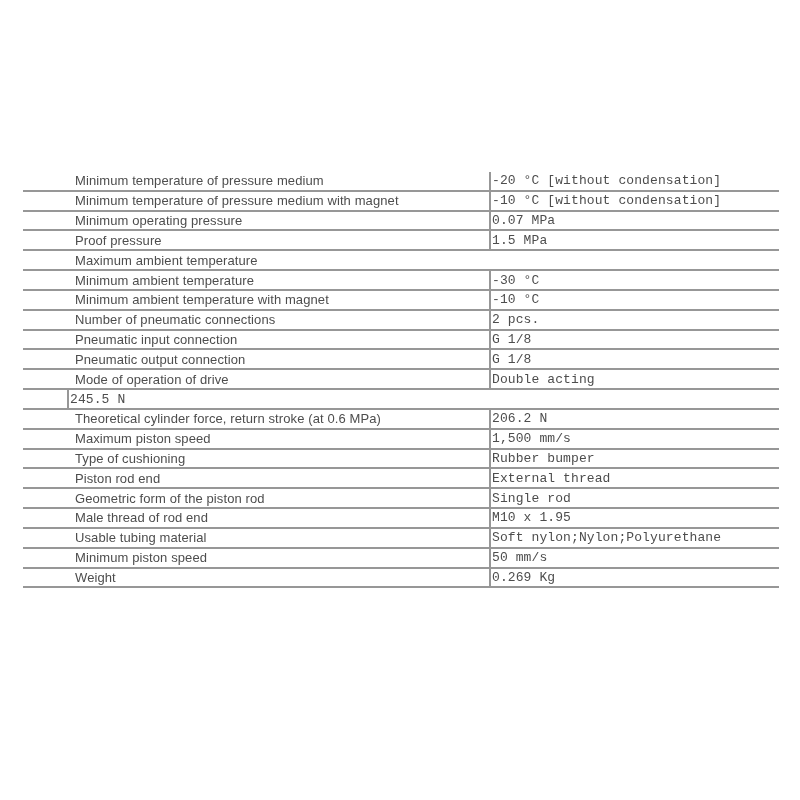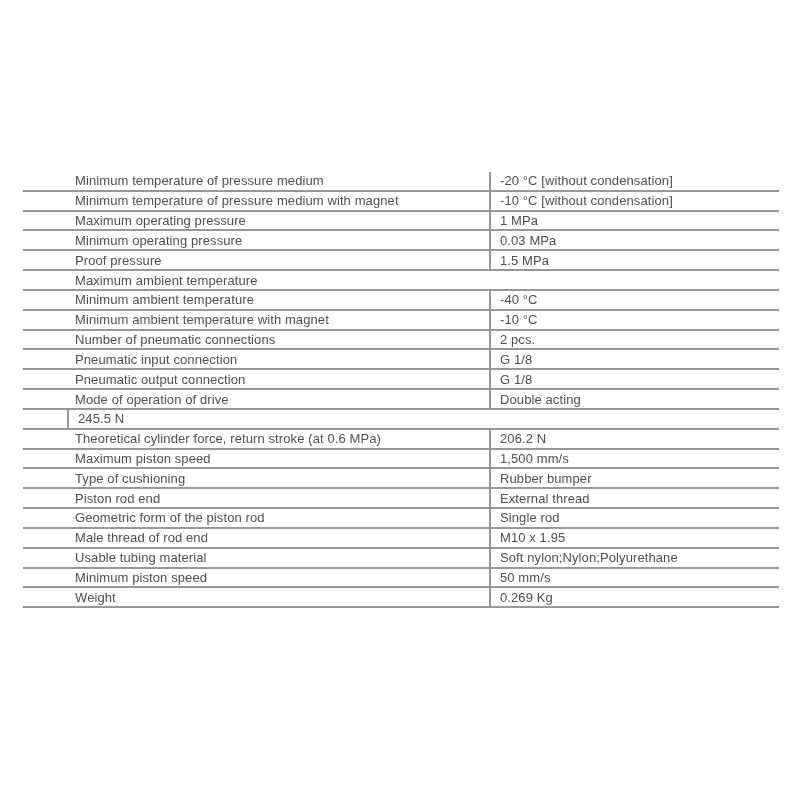--- a/index.html
+++ b/index.html
@@ -39,61 +39,58 @@
     letter-spacing: 0.1px;
     margin-left: 44px;
   }
   .cell.label {
     flex: 0 0 378px;
     padding-left: 8px;
   }
   .cell.value {
     flex: 1 1 auto;
     border-left: 2px solid var(--border-color, #979797);
-    padding-left: 9px;
+    padding-left: 1px;
+    font-family: Liberation Mono, monospace;
   }
 </style>
 </head>
 <body>
 
 <div class="canvas">
   <div class="spec-table">
   <div class="spec-row">
     <div class="cell label">Minimum temperature of pressure medium</div>
     <div class="cell value">-20 °C [without condensation]</div>
   </div>
 
   <div class="spec-row">
     <div class="cell label">Minimum temperature of pressure medium with magnet</div>
     <div class="cell value">-10 °C [without condensation]</div>
   </div>
 
-  <div class="spec-row">
-    <div class="cell label">Maximum operating pressure</div>
-    <div class="cell value">1 MPa</div>
-  </div>
 
   <div class="spec-row">
     <div class="cell label">Minimum operating pressure</div>
-    <div class="cell value">0.03 MPa</div>
+    <div class="cell value">0.07 MPa</div>
   </div>
 
   <div class="spec-row">
     <div class="cell label">Proof pressure</div>
     <div class="cell value">1.5 MPa</div>
   </div>
 
   <div class="spec-row">
     <div class="cell label">Maximum ambient temperature</div>
   </div>
 
 
   <div class="spec-row">
     <div class="cell label">Minimum ambient temperature</div>
-    <div class="cell value">-40 °C</div>
+    <div class="cell value">-30 °C</div>
   </div>
 
   <div class="spec-row">
     <div class="cell label">Minimum ambient temperature with magnet</div>
     <div class="cell value">-10 °C</div>
   </div>
 
   <div class="spec-row">
     <div class="cell label">Number of pneumatic connections</div>
     <div class="cell value">2 pcs.</div>

